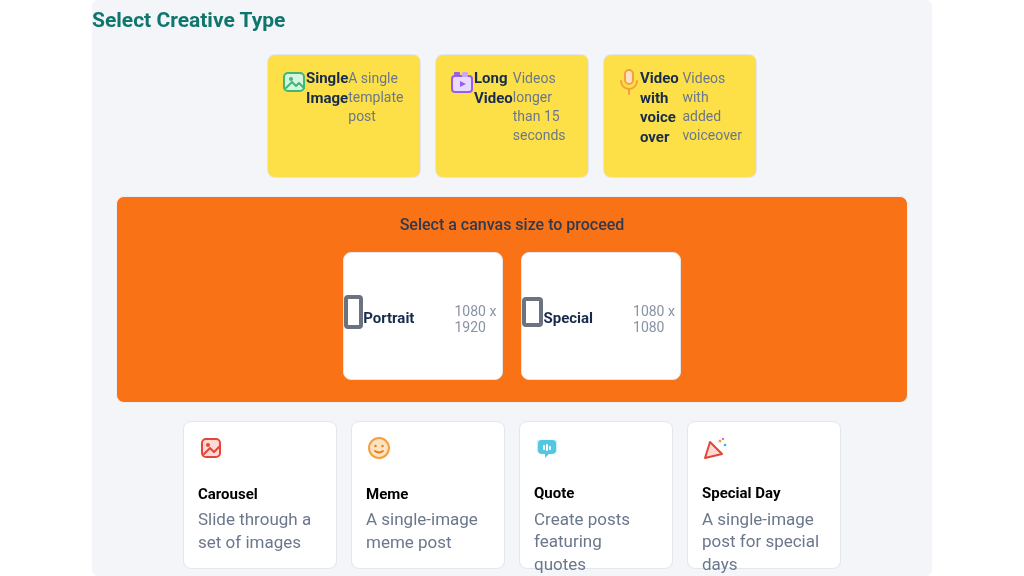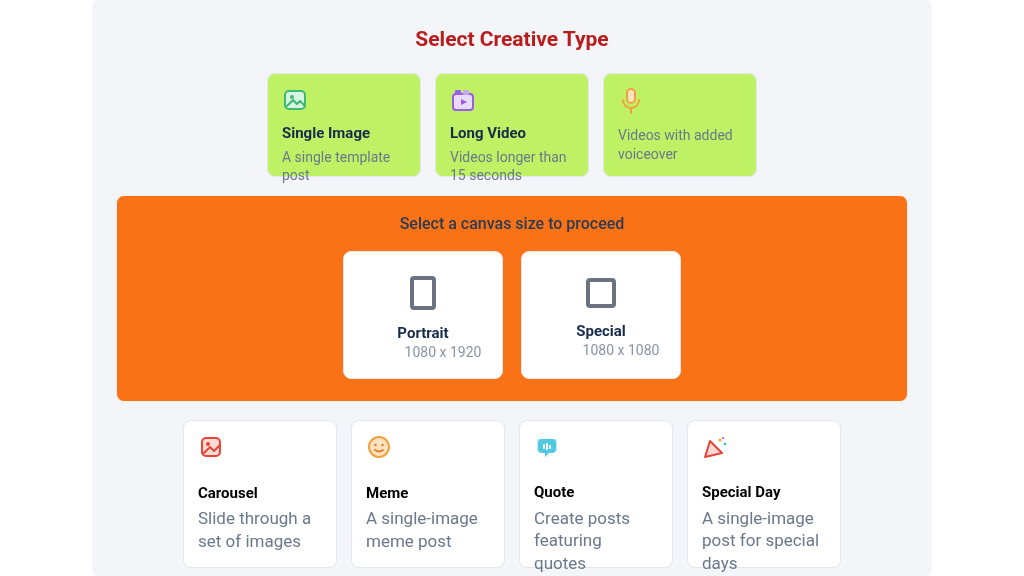--- a/index.html
+++ b/index.html
@@ -20,42 +20,41 @@
   .panel {
     margin: 0 auto;
     width: 840px;
     min-height: 576px;
     background: #f3f5f8;
     border-radius: 6px;
     padding: 0 0 0 0;
     position: relative;
   }
   .page-title {
-    text-align: center;
     font-size: 21px;
     font-weight: 700;
-    color: #b91c1c;
-    padding-top: 27px;
+    color: #0f766e;
+    padding-top: 8px;
     padding-bottom: 22px;
   }
   .type-row {
     display: flex;
     gap: 14px;
     justify-content: center;
     padding: 0 14px 18px 14px;
   }
   .type-card {
-    background: #bef264;
+    background: #fde047;
     border: 1px solid #e3e6ec;
     border-radius: 8px;
     width: 154px;
-    height: 104px;
+    height: 124px;
     padding: 14px 14px;
     display: flex;
-    flex-direction: column;
+    flex-direction: row;
     cursor: pointer;
   }
   .type-card.selected {
     border: 2px solid #2f6bd6;
   }
   .type-card .icon-slot {
     width: 26px;
     height: 26px;
     margin-bottom: 12px;
     display: flex;
@@ -93,21 +92,21 @@
     gap: 18px;
     justify-content: center;
   }
   .canvas-card {
     background: #ffffff;
     border: 1px solid #e3e6ec;
     border-radius: 8px;
     width: 160px;
     height: 128px;
     display: flex;
-    flex-direction: column;
+    flex-direction: row;
     align-items: center;
     justify-content: center;
     cursor: pointer;
     padding-top: 6px;
   }
   .canvas-card.selected {
     border: 2px solid #2f6bd6;
   }
   .canvas-shape {
     border: 4px solid #6b7280;
@@ -205,20 +204,21 @@
       </div>
 
       <div class="type-card">
         <div class="icon-slot">
           <svg width="22" height="26" viewBox="0 0 22 26">
               <rect x="7" y="1" width="8" height="14" rx="4" fill="#ffe2c0" stroke="#f4a03f" stroke-width="2"></rect>
               <path d="M3 12 a8 8 0 0 0 16 0" stroke="#f4a03f" stroke-width="2" fill="none" stroke-linecap="round"></path>
               <line x1="11" y1="20" x2="11" y2="25" stroke="#f4a03f" stroke-width="2" stroke-linecap="round"></line>
             </svg>
         </div>
+        <div class="card-title">Video with voice over</div>
         <div class="card-desc">Videos with added voiceover</div>
       </div>
 
     </div>
 
     <div class="canvas-panel">
       <div class="canvas-title">Select a canvas size to proceed</div>
       <div class="canvas-row">
 
         <div class="canvas-card">

